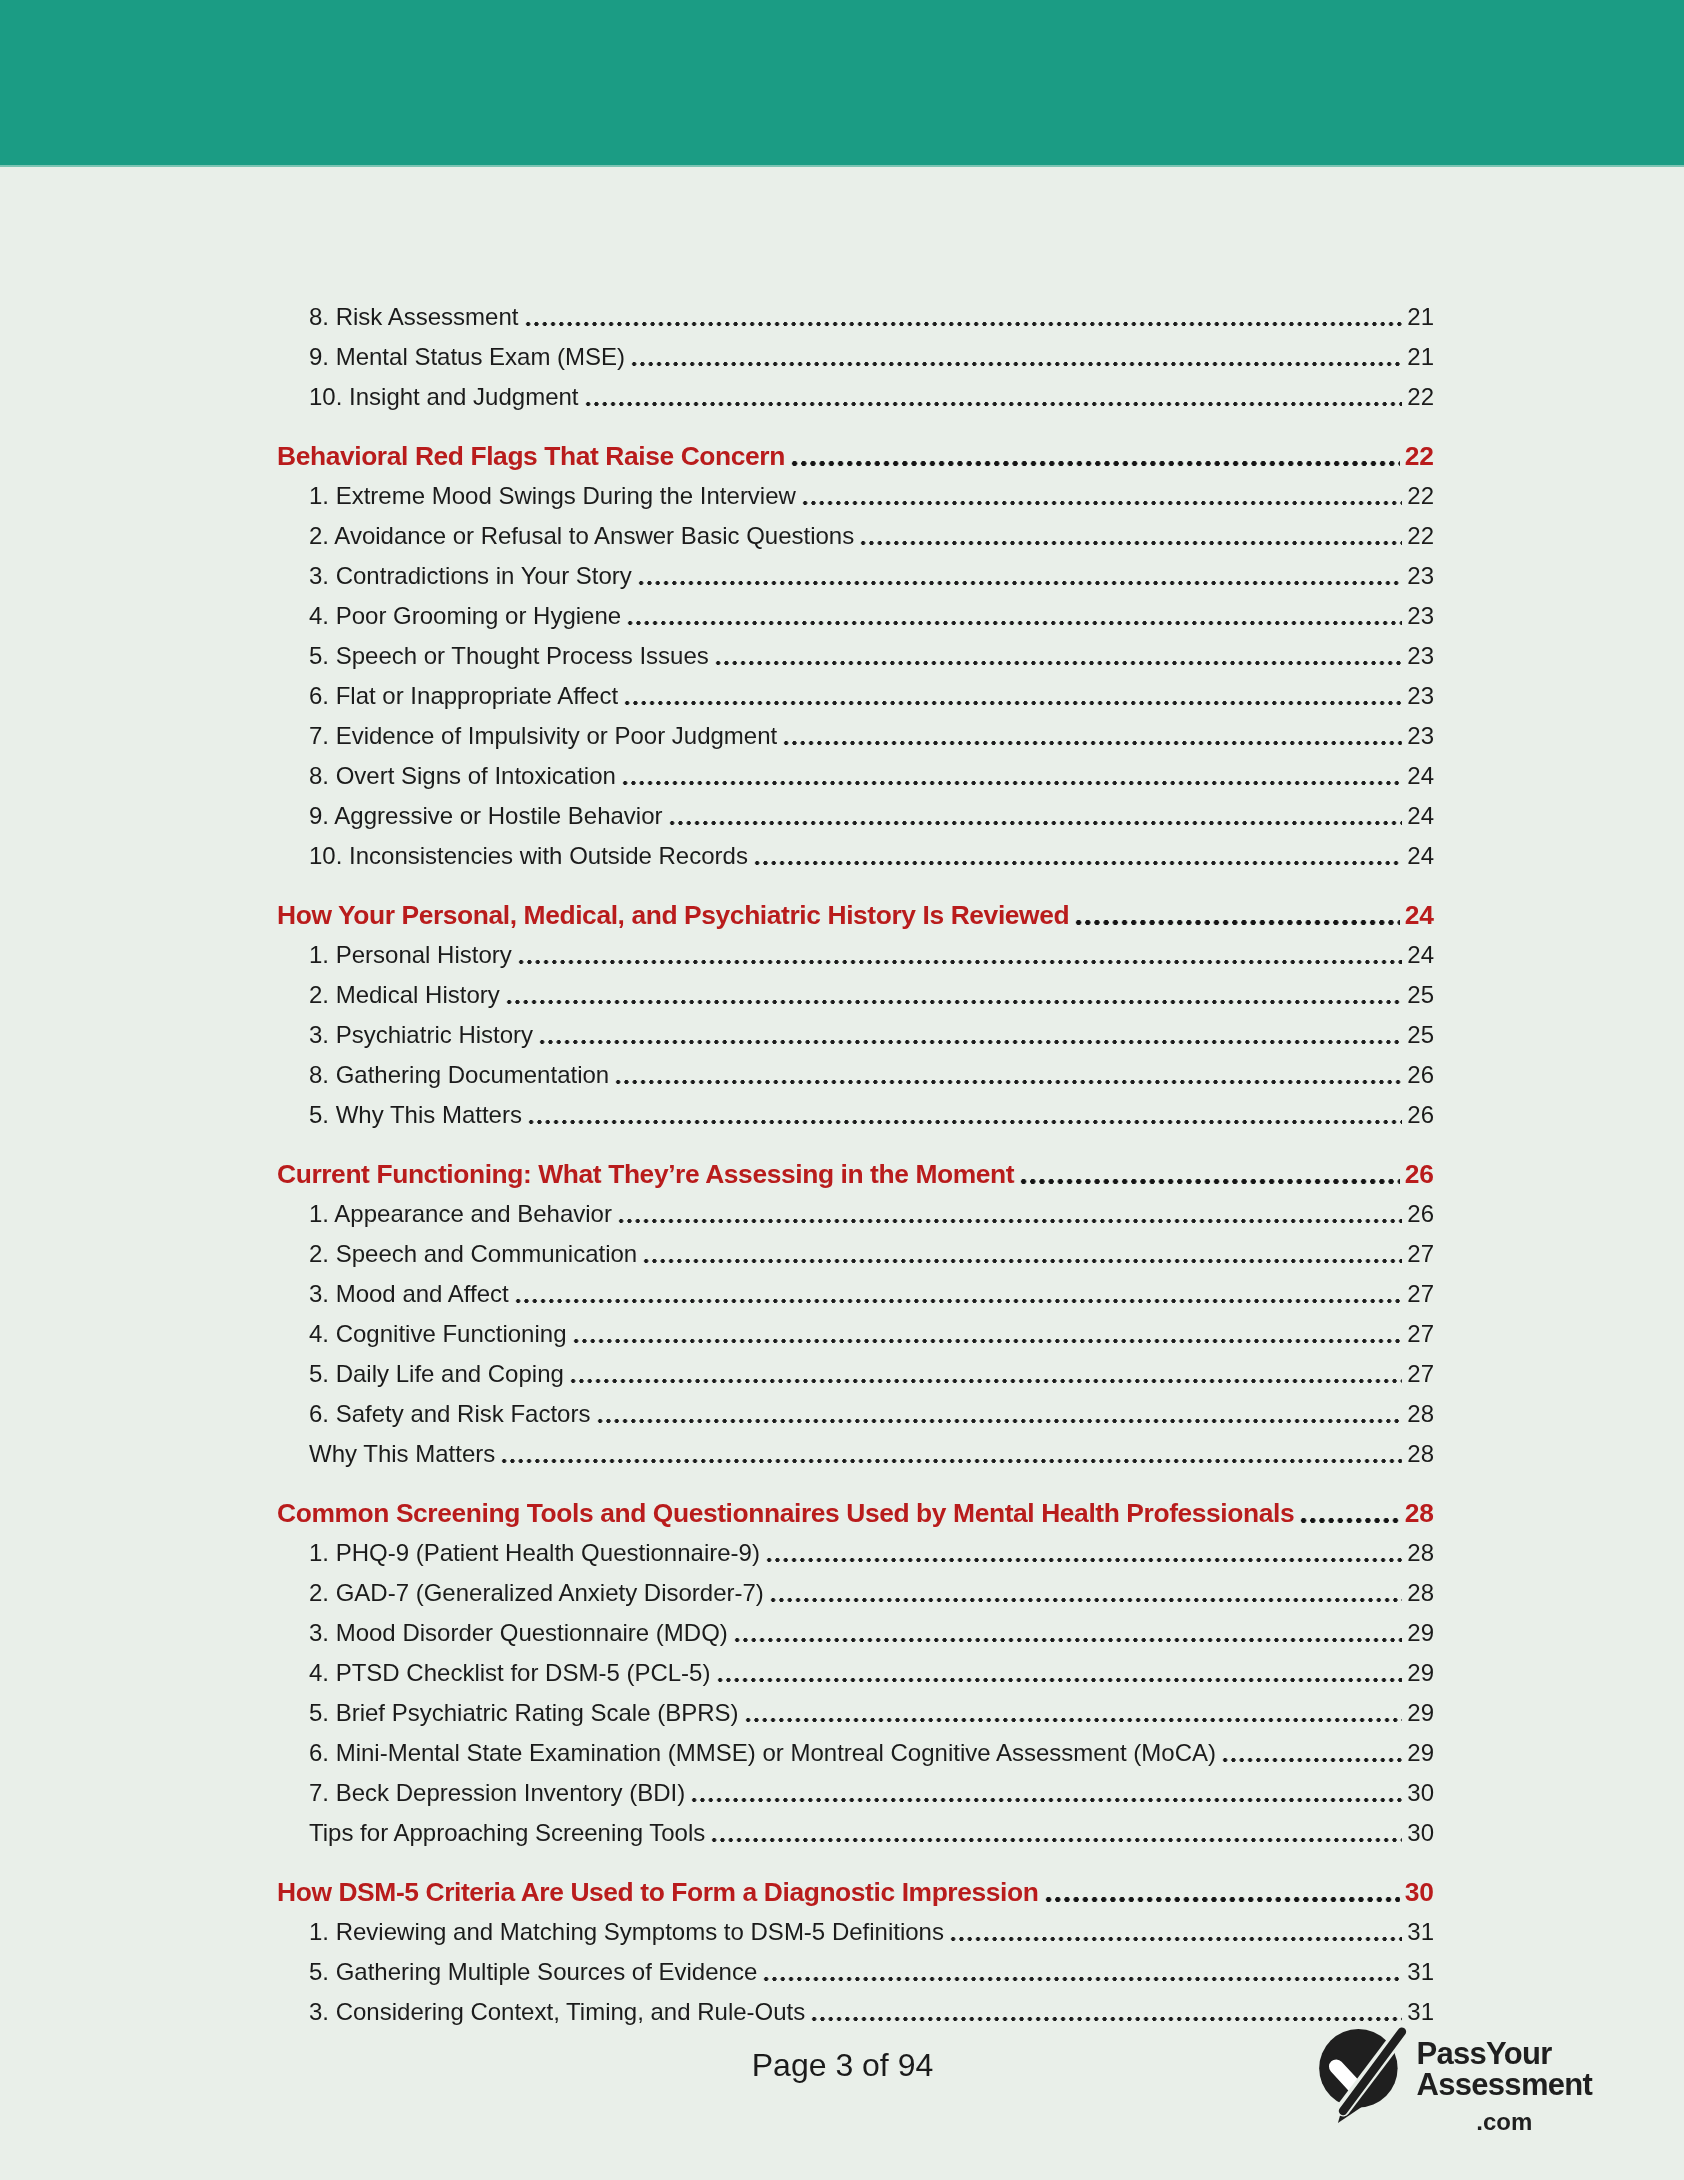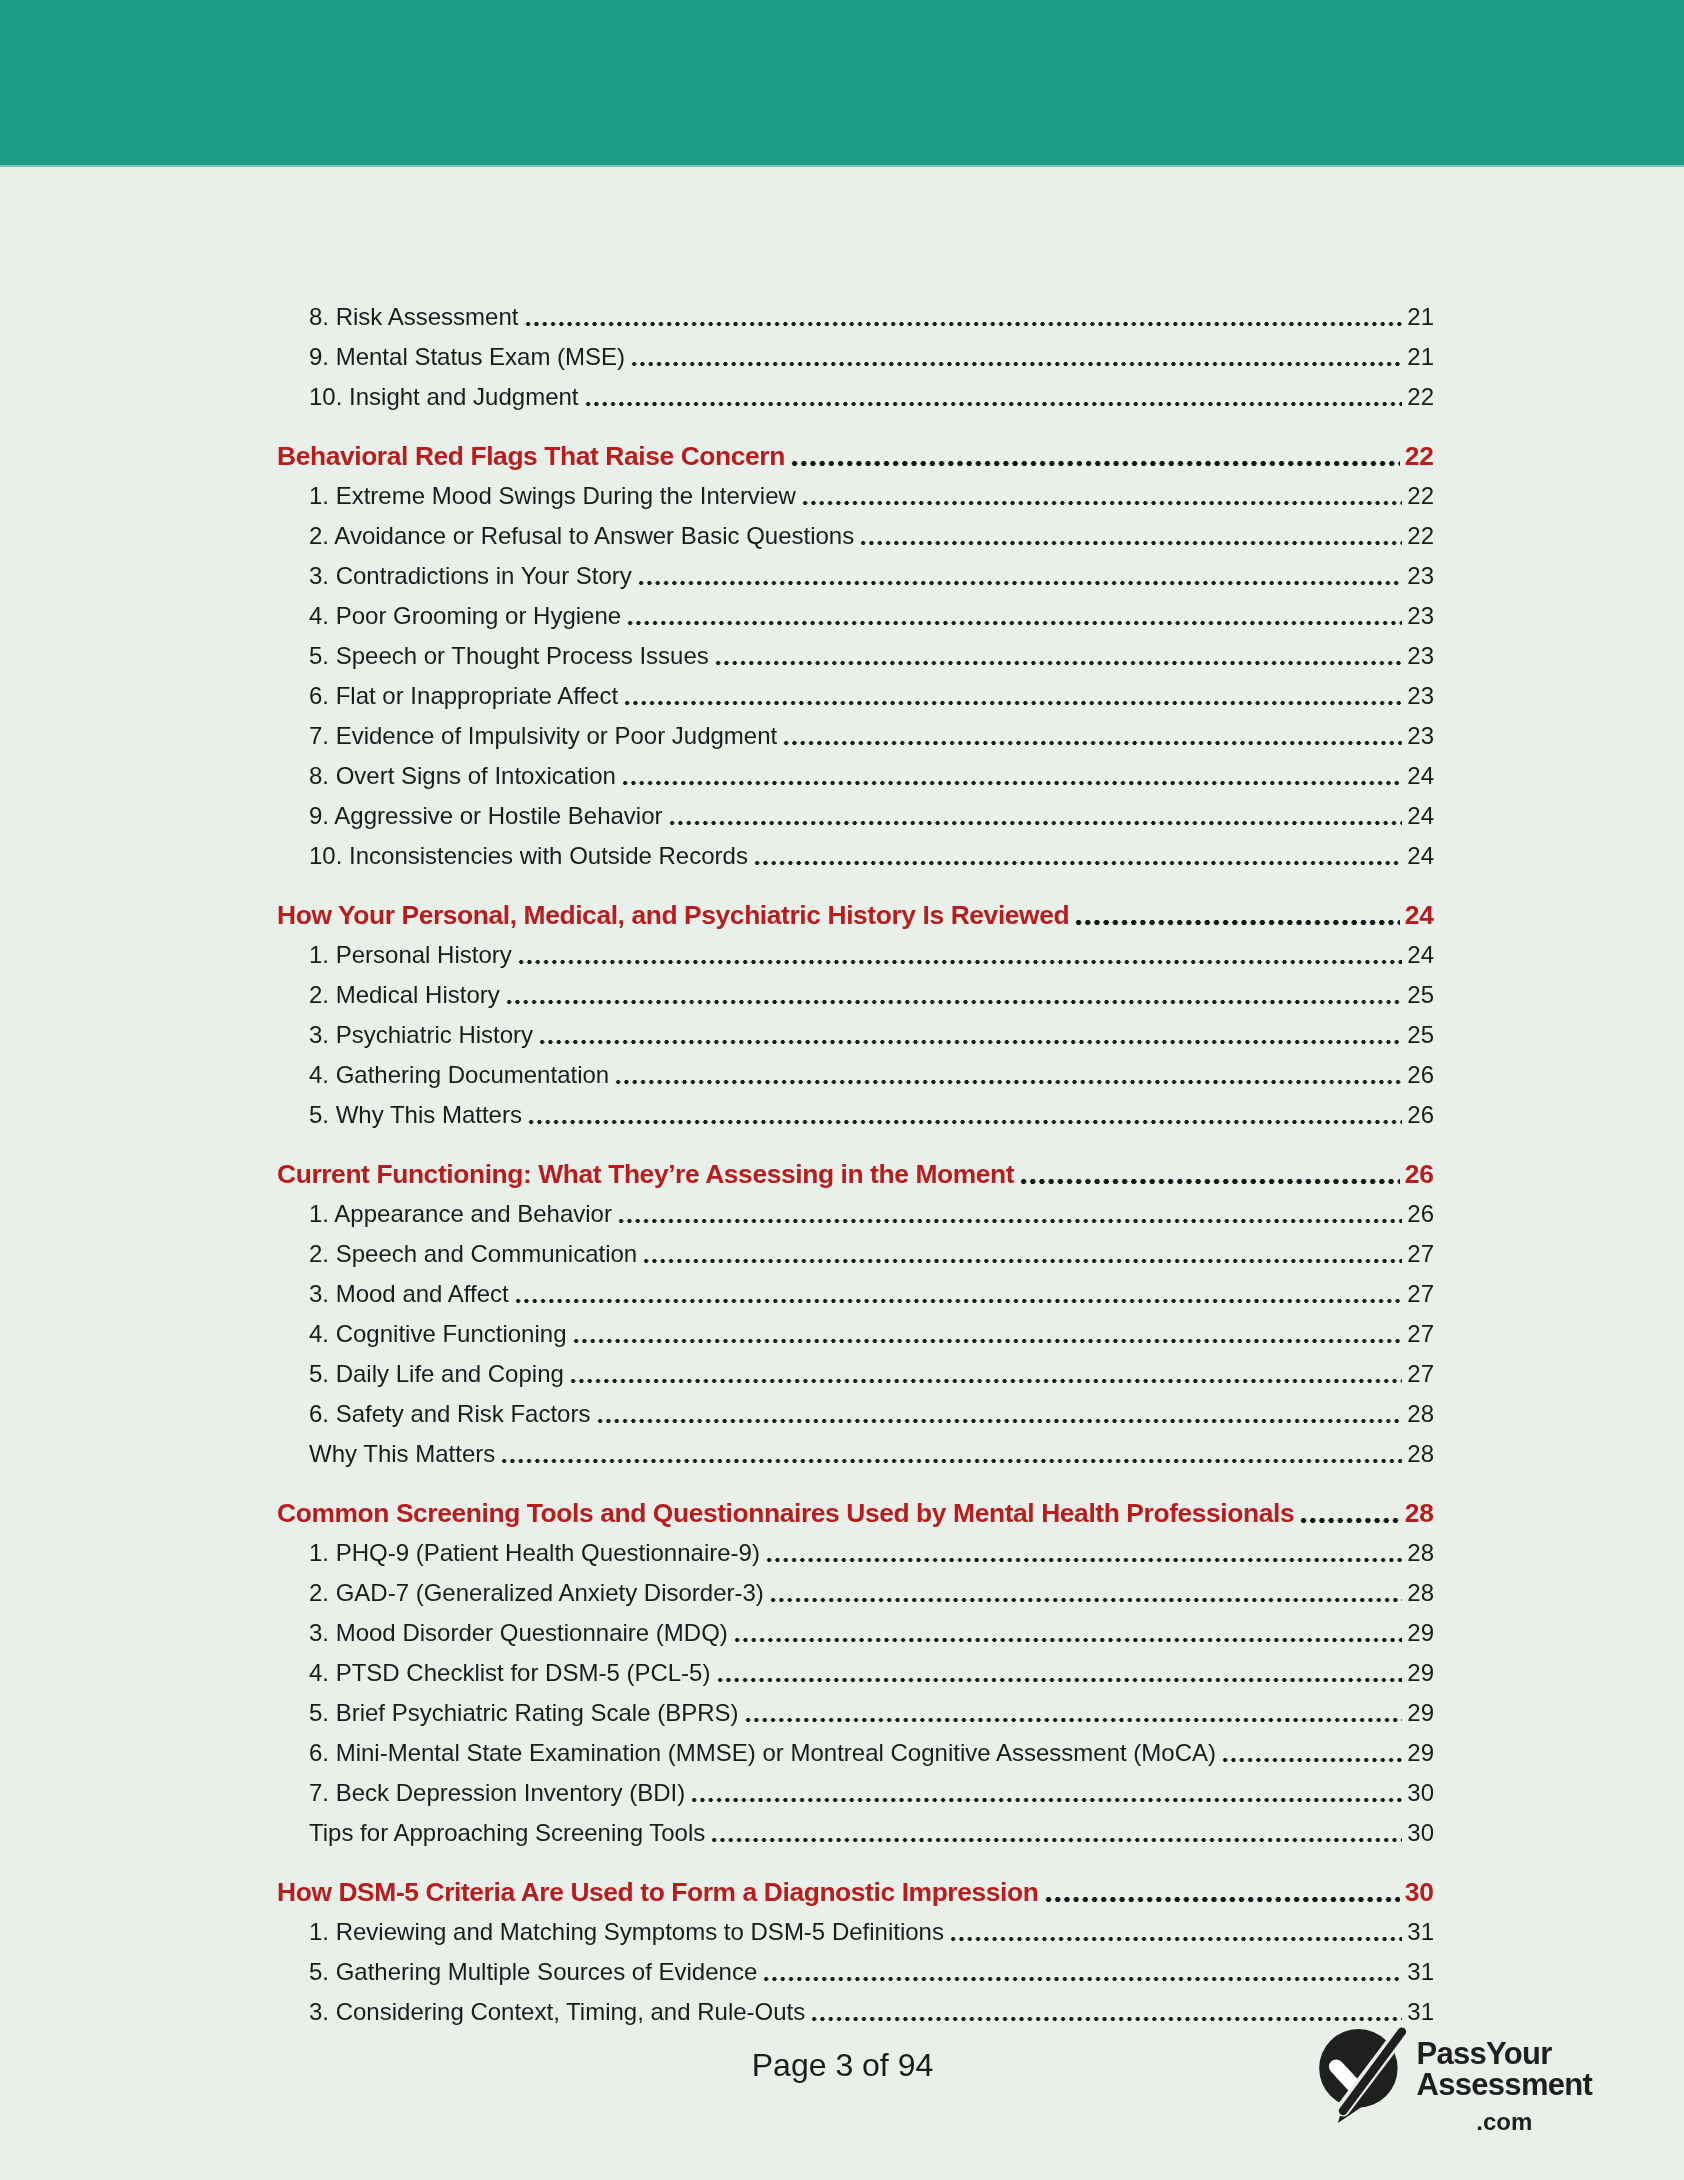--- a/index.html
+++ b/index.html
@@ -197,21 +197,21 @@
         <span class="toc-label">2. Medical History</span>
         <span class="toc-dots"></span>
         <span class="toc-page">25</span>
       </div>
       <div class="toc-row item">
         <span class="toc-label">3. Psychiatric History</span>
         <span class="toc-dots"></span>
         <span class="toc-page">25</span>
       </div>
       <div class="toc-row item">
-        <span class="toc-label">4. Gathering Documentation</span>
+        <span class="toc-label">8. Gathering Documentation</span>
         <span class="toc-dots"></span>
         <span class="toc-page">26</span>
       </div>
       <div class="toc-row item">
         <span class="toc-label">5. Why This Matters</span>
         <span class="toc-dots"></span>
         <span class="toc-page">26</span>
       </div>
       <div class="toc-row heading">
         <span class="toc-label">Current Functioning: What They’re Assessing in the Moment</span>
@@ -257,21 +257,21 @@
         <span class="toc-label">Common Screening Tools and Questionnaires Used by Mental Health Professionals</span>
         <span class="toc-dots"></span>
         <span class="toc-page">28</span>
       </div>
       <div class="toc-row item">
         <span class="toc-label">1. PHQ-9 (Patient Health Questionnaire-9)</span>
         <span class="toc-dots"></span>
         <span class="toc-page">28</span>
       </div>
       <div class="toc-row item">
-        <span class="toc-label">2. GAD-7 (Generalized Anxiety Disorder-3)</span>
+        <span class="toc-label">2. GAD-7 (Generalized Anxiety Disorder-7)</span>
         <span class="toc-dots"></span>
         <span class="toc-page">28</span>
       </div>
       <div class="toc-row item">
         <span class="toc-label">3. Mood Disorder Questionnaire (MDQ)</span>
         <span class="toc-dots"></span>
         <span class="toc-page">29</span>
       </div>
       <div class="toc-row item">
         <span class="toc-label">4. PTSD Checklist for DSM-5 (PCL-5)</span>

